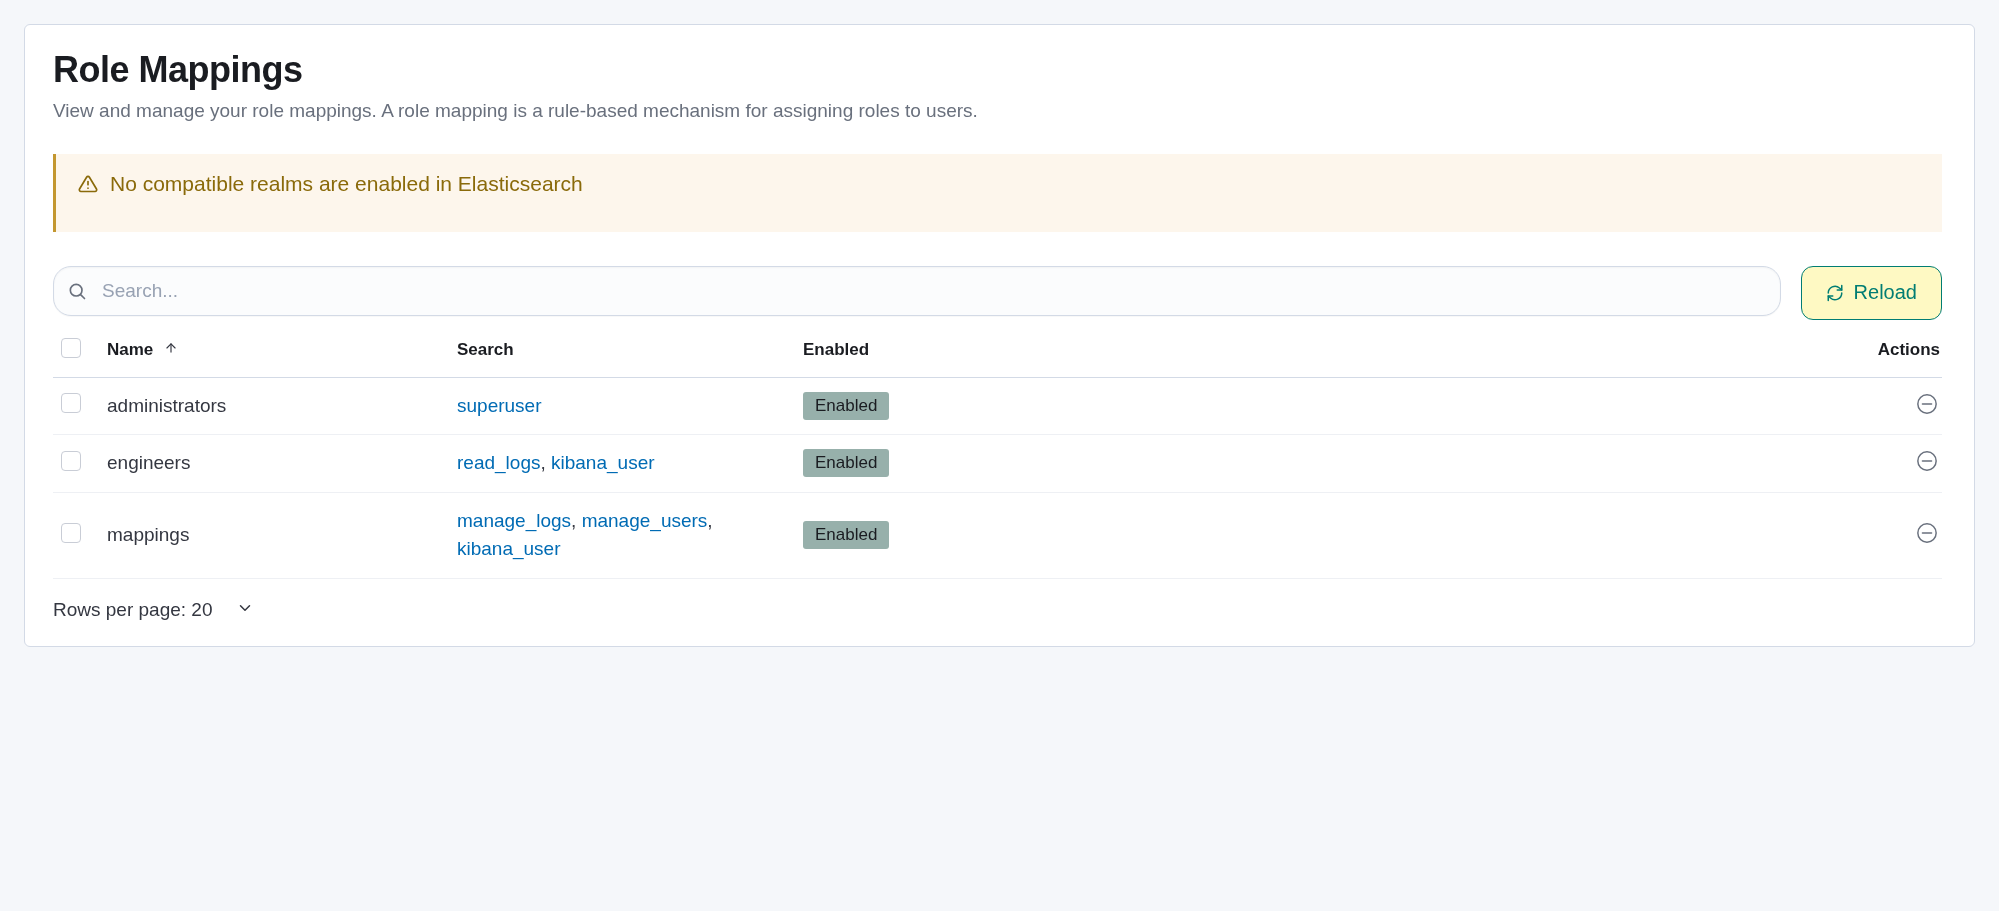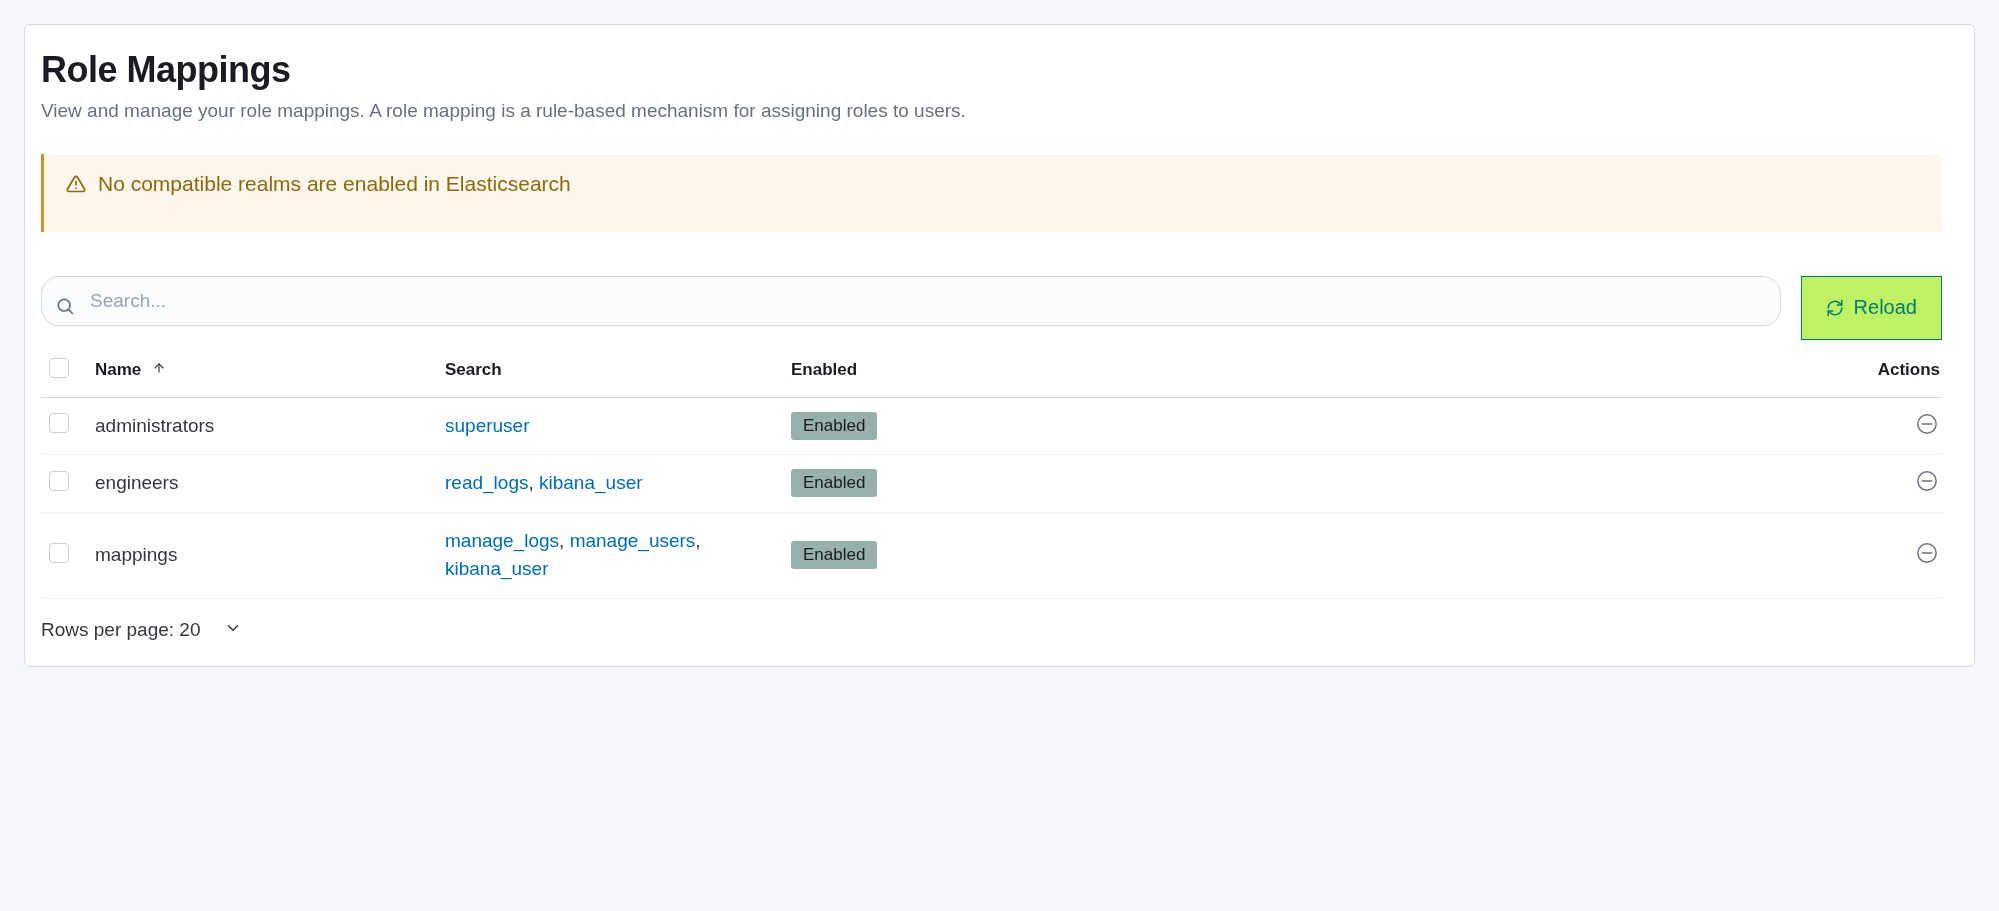--- a/index.html
+++ b/index.html
@@ -10,41 +10,41 @@
     font-family: -apple-system, BlinkMacSystemFont, "Segoe UI", Helvetica, Arial, sans-serif;
     color: #343741;
   }
   .page {
     padding: 24px;
   }
   .panel {
     background: #fff;
     border: 1px solid #d3dae6;
     border-radius: 6px;
-    padding: 24px 32px 24px 16px;
+    padding: 24px 32px 24px 28px;
     position: relative;
   }
   .header-title {
     font-size: 36px;
     font-weight: 700;
     color: #1a1c21;
     margin: 0 0 6px 0;
     letter-spacing: -0.5px;
   }
   .header-subtitle {
     font-size: 19px;
     color: #69707d;
     margin: 0 0 28px 0;
     line-height: 1.5;
   }
   .callout {
     background: #fdf6ec;
     border-left: 3px solid #c39730;
     padding: 18px 22px 22px 22px;
-    margin-bottom: 44px;
+    margin-bottom: 34px;
   }
   .callout-title-row {
     display: flex;
     align-items: center;
     gap: 12px;
     margin-bottom: 14px;
   }
   .callout-title {
     font-size: 21px;
     font-weight: 500;
@@ -85,24 +85,24 @@
   .search-icon {
     position: absolute;
     left: 14px; top: 50%; transform: translateY(-50%);
     color: #69707d;
   }
   .reload-btn {
     display: inline-flex;
     align-items: center;
     justify-content: center;
     gap: 10px;
-    height: 64px;
+    height: 54px;
     border: 1px solid #017d73;
-    border-radius: 0;
-    background: #bef264;
+    border-radius: 12px;
+    background: #fef9c3;
     color: #017d73;
     font-size: 20px;
     font-weight: 500;
     padding: 0 24px;
     cursor: pointer;
   }
   .reload-btn svg { display:block; }
   table.mappings {
     width: 100%;
     border-collapse: collapse;

